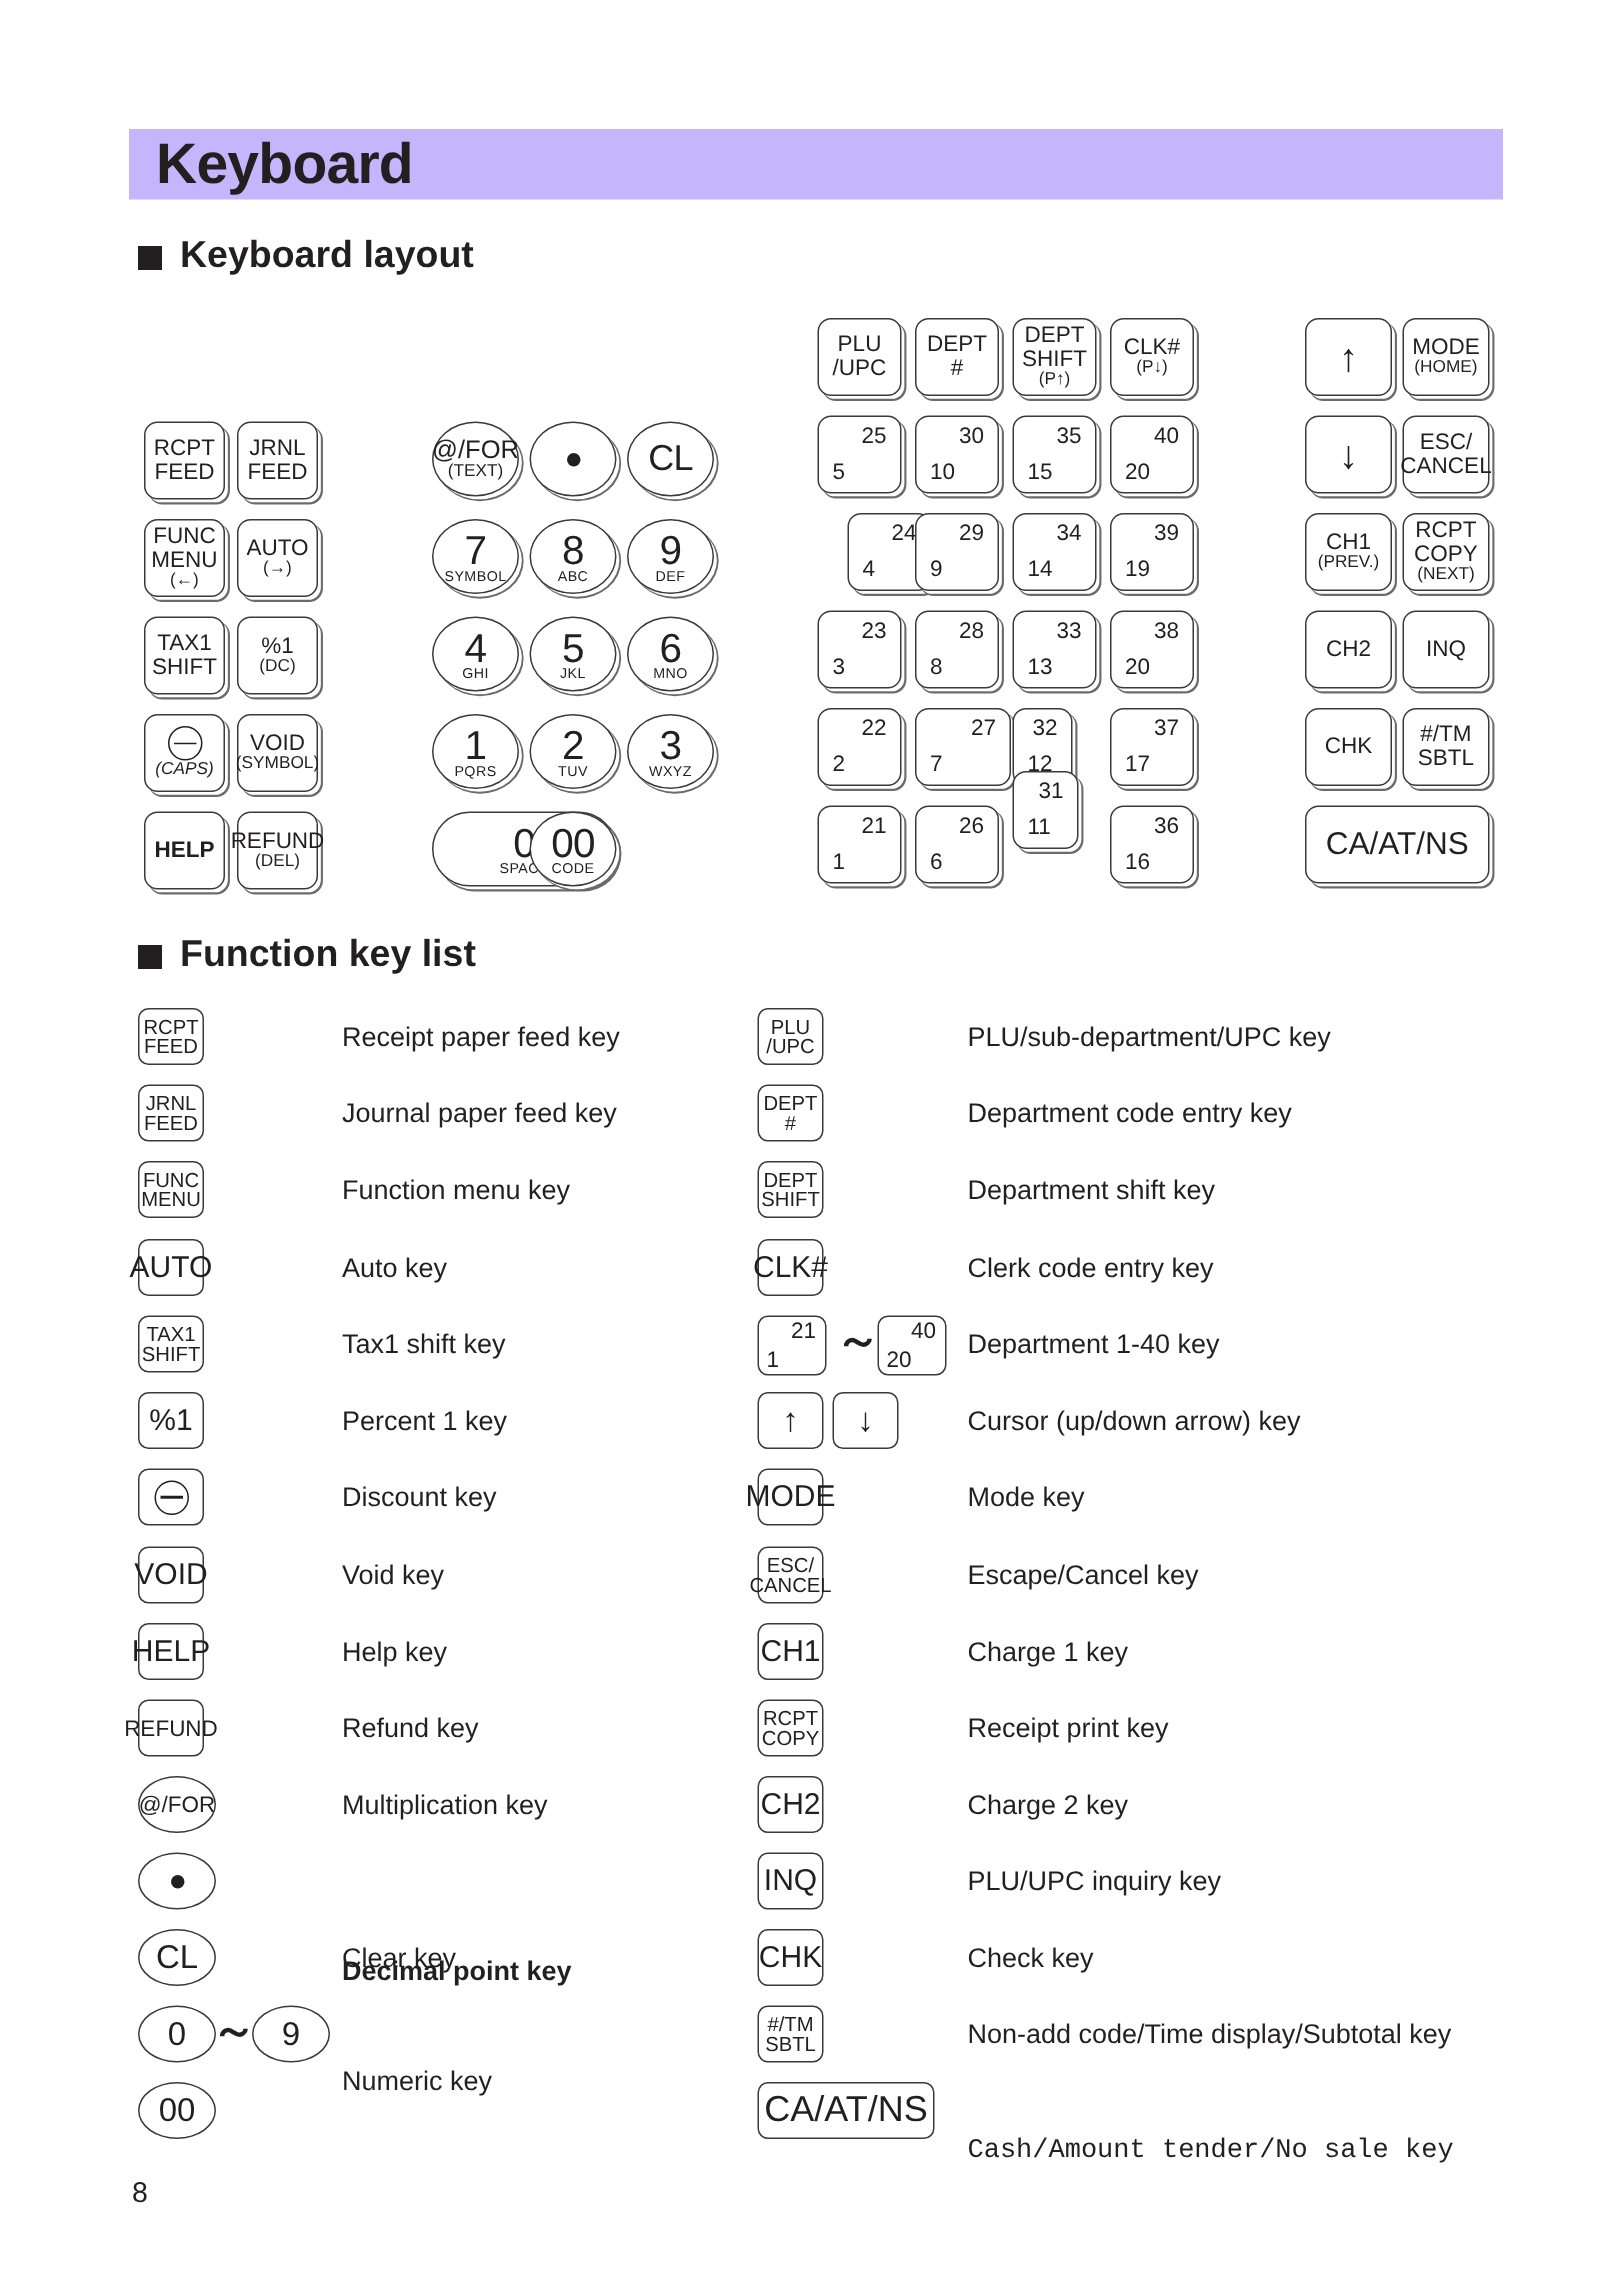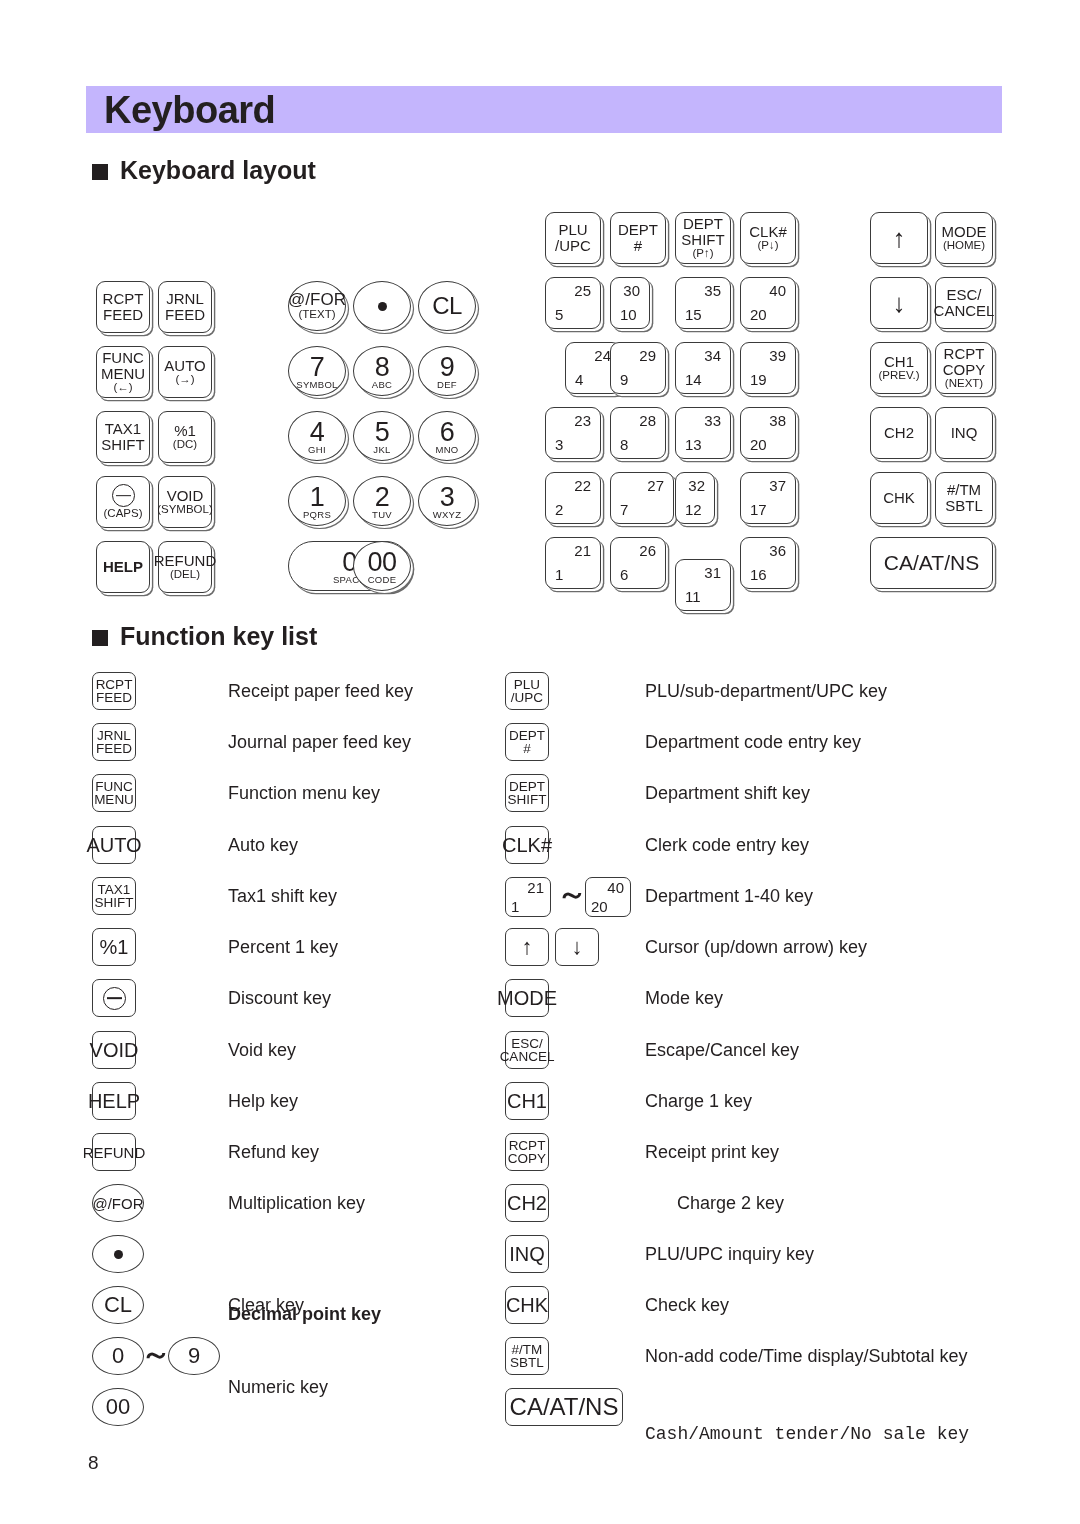--- a/index.html
+++ b/index.html
@@ -146,21 +146,21 @@
       <span class="sub">(→)</span>
     </div>
     <div class="key" style="left: 96px; top: 411px; width: 54px; height: 52px;">
       <span class="l1">TAX1</span>
       <span class="l2">SHIFT</span>
     </div>
     <div class="key" style="left: 158px; top: 411px; width: 54px; height: 52px;">
       <span class="l1">%1</span>
       <span class="sub">(DC)</span>
     </div>
-    <div class="key" style="left: 96px; top: 476px; width: 54px; height: 52px;">
+    <div class="key" style="left: 96px; top: 476px; width: 54px; height: 52px; font-style: italic;">
       <div class="cminus"></div>
       <span class="sub">(CAPS)</span>
     </div>
     <div class="key" style="left: 158px; top: 476px; width: 54px; height: 52px;">
       <span class="l1">VOID</span>
       <span class="sub">(SYMBOL)</span>
     </div>
     <div class="key" style="left: 96px; top: 541px; width: 54px; height: 52px;">
       <span class="l1" style="font-weight: bold;">HELP</span>
     </div>
@@ -236,21 +236,21 @@
       <span class="sub">(P↑)</span>
     </div>
     <div class="key" style="left: 740px; top: 212px; width: 56px; height: 52px;">
       <span class="l1">CLK#</span>
       <span class="sub">(P↓)</span>
     </div>
     <div class="key dept" style="left: 545px; top: 277px; width: 56px; height: 52px;">
       <span class="hi">25</span>
       <span class="lo">5</span>
     </div>
-    <div class="key dept" style="left: 610px; top: 277px; width: 40px; height: 52px;">
+    <div class="key dept" style="left: 610px; top: 277px; width: 56px; height: 52px;">
       <span class="hi">30</span>
       <span class="lo">10</span>
     </div>
     <div class="key dept" style="left: 675px; top: 277px; width: 56px; height: 52px;">
       <span class="hi">35</span>
       <span class="lo">15</span>
     </div>
     <div class="key dept" style="left: 740px; top: 277px; width: 56px; height: 52px;">
       <span class="hi">40</span>
       <span class="lo">20</span>
@@ -304,21 +304,21 @@
       <span class="lo">17</span>
     </div>
     <div class="key dept" style="left: 545px; top: 537px; width: 56px; height: 52px;">
       <span class="hi">21</span>
       <span class="lo">1</span>
     </div>
     <div class="key dept" style="left: 610px; top: 537px; width: 56px; height: 52px;">
       <span class="hi">26</span>
       <span class="lo">6</span>
     </div>
-    <div class="key dept" style="left: 675px; top: 559px; width: 56px; height: 52px;">
+    <div class="key dept" style="left: 675px; top: 514px; width: 44px; height: 52px;">
       <span class="hi">31</span>
       <span class="lo">11</span>
     </div>
     <div class="key dept" style="left: 740px; top: 537px; width: 56px; height: 52px;">
       <span class="hi">36</span>
       <span class="lo">16</span>
     </div>
     <div class="key" style="left: 870px; top: 212px; width: 58px; height: 52px;">
       <span class="arrow">↑</span>
     </div>
@@ -480,21 +480,21 @@
     </div>
     <div class="fk-desc" style="position: absolute; left: 645px; top: 1091px;">Charge 1 key</div>
     <div class="lkey" style="left: 505px; top: 1133px; width: 44px; height: 38px;">
       <span class="a" style="font-size: 13.5px;">RCPT</span>
       <span class="b" style="font-size: 13.5px;">COPY</span>
     </div>
     <div class="fk-desc" style="position: absolute; left: 645px; top: 1142px;">Receipt print key</div>
     <div class="lkey" style="left: 505px; top: 1184px; width: 44px; height: 38px;">
       <span class="a" style="font-size: 20px;">CH2</span>
     </div>
-    <div class="fk-desc" style="position: absolute; left: 645px; top: 1193px; margin-left: 32px;">Charge 2 key</div>
+    <div class="fk-desc" style="position: absolute; left: 645px; top: 1193px;">Charge 2 key</div>
     <div class="lkey" style="left: 505px; top: 1235px; width: 44px; height: 38px;">
       <span class="a" style="font-size: 20px;">INQ</span>
     </div>
     <div class="fk-desc" style="position: absolute; left: 645px; top: 1244px;">PLU/UPC inquiry key</div>
     <div class="lkey" style="left: 505px; top: 1286px; width: 44px; height: 38px;">
       <span class="a" style="font-size: 20px;">CHK</span>
     </div>
     <div class="fk-desc" style="position: absolute; left: 645px; top: 1295px;">Check key</div>
     <div class="lkey" style="left: 505px; top: 1337px; width: 44px; height: 38px;">
       <span class="a" style="font-size: 13.5px;">#/TM</span>

